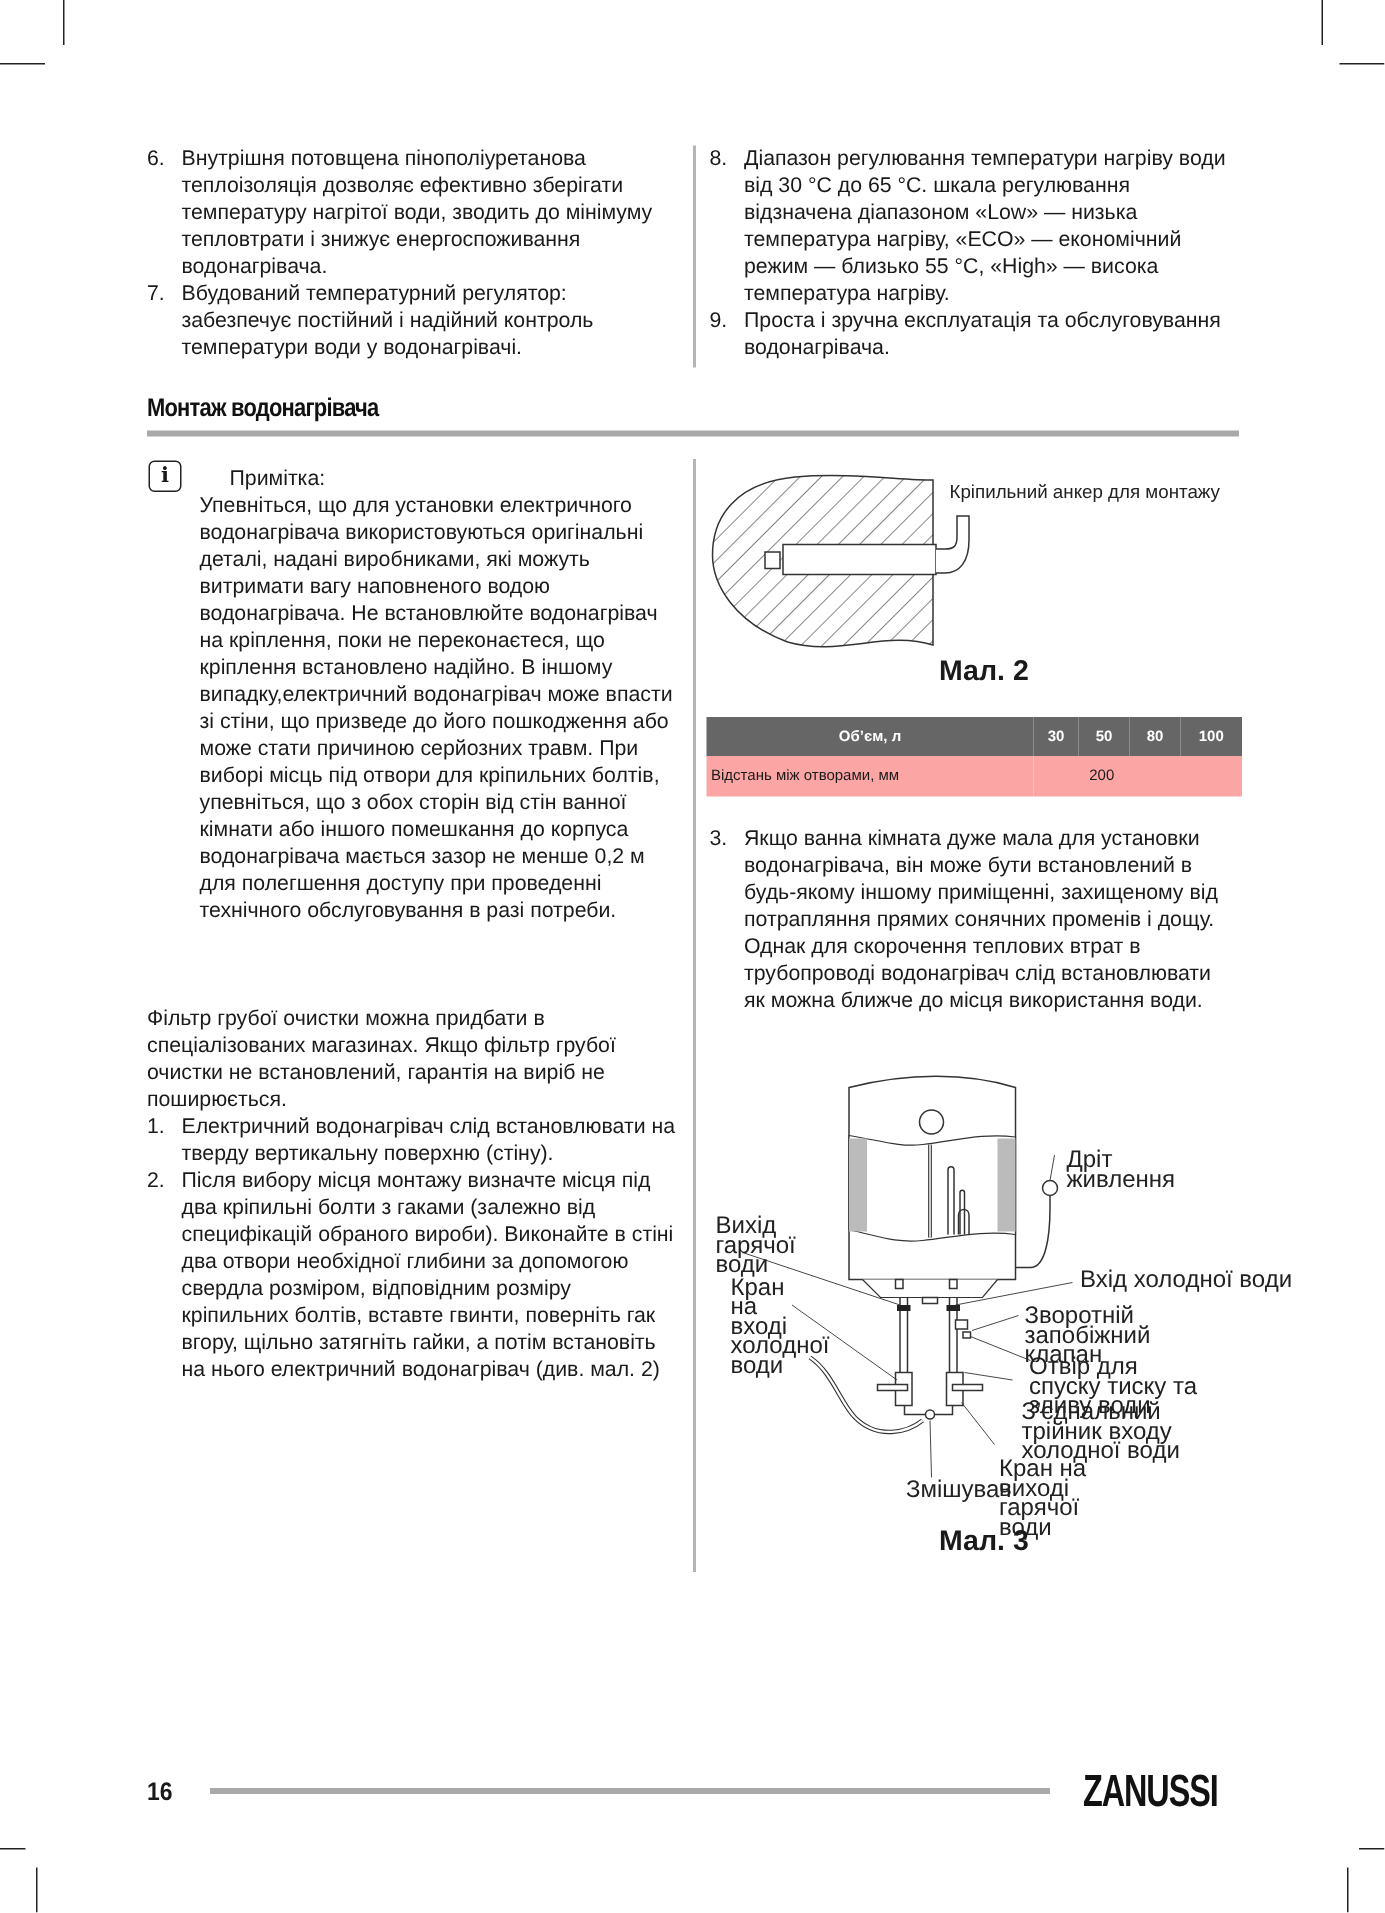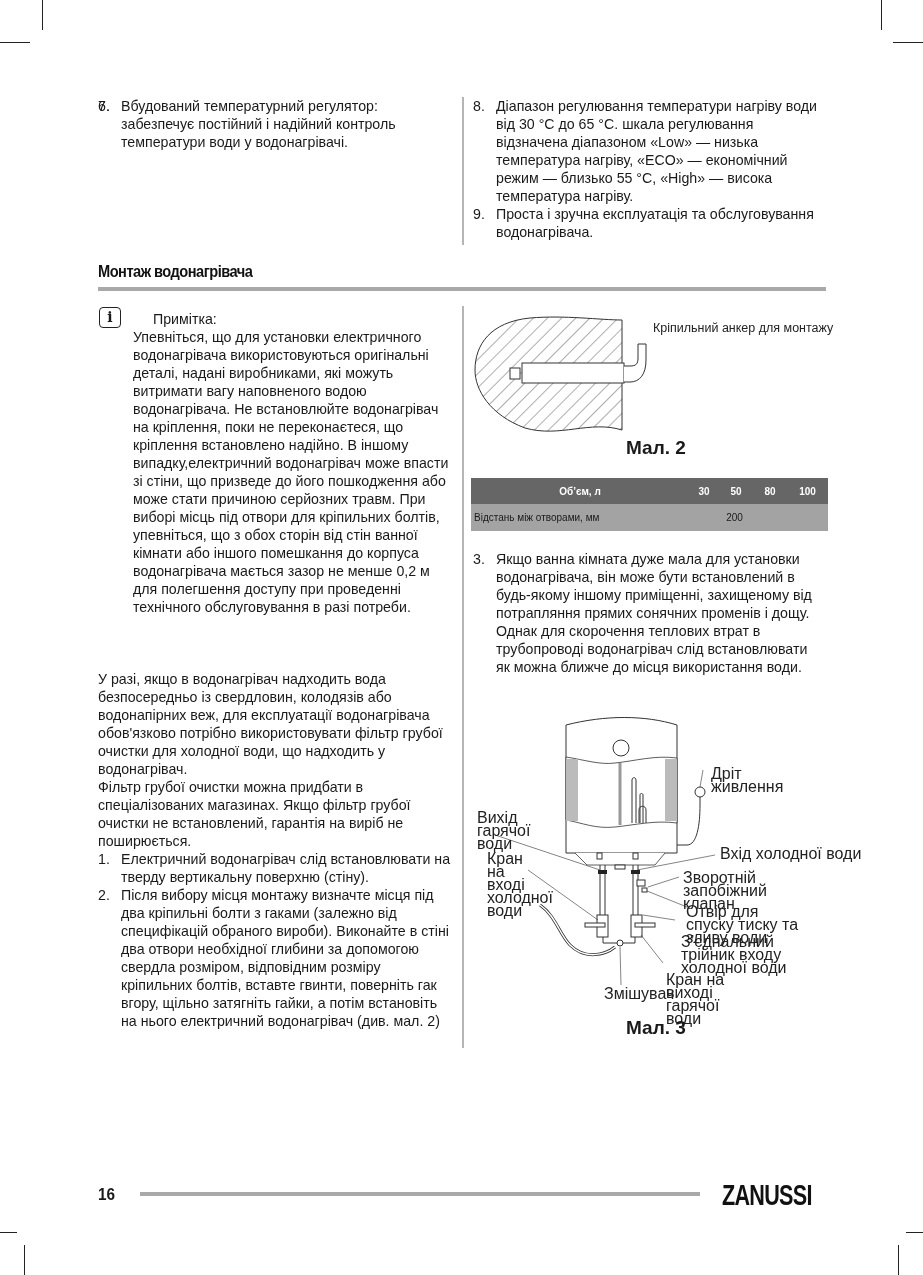--- a/index.html
+++ b/index.html
@@ -13,21 +13,21 @@
   .vdiv { position: absolute; width: 2px; background: #b5b5b5; }
   .section-title { position: absolute; left: 98px; top: 262px; font-family: "Liberation Sans", sans-serif;
          font-weight: bold; font-size: 17px; letter-spacing: -0.6px; transform: scaleX(0.86); transform-origin: left top; color:#111;}
   .section-rule { position: absolute; left: 98px; top: 287px; width: 728px; height: 4px; background: #a9a9a9; }
   .note-icon { position: absolute; left: 99px; top: 307px; width: 20px; height: 19px; border: 1.5px solid #222;
          border-radius: 4px; font-family: "DejaVu Serif", serif; font-weight: bold; font-size: 14px;
          text-align: center; line-height: 19px; }
   .note-title { font-weight: normal; margin-left: 20px; }
   table.spec { position: absolute; left: 471px; top: 478px; width: 357px; border-collapse: collapse; font-size: 10px; }
   table.spec th { background: #666666; color: #fff; font-weight: bold; height: 26px; padding: 0; }
-  table.spec td { background: #a3a3a3; height: 27px; padding: 0; }
+  table.spec td { background: #fca5a5; height: 27px; padding: 0; }
   .cap { position: absolute; font-weight: bold; font-size: 19px; }
   .lbl { position: absolute; font-size: 16px; line-height: 13px; color: #222; }
   .footer-num { position: absolute; left: 98px; top: 1185px; font-weight: bold; font-size: 17px; transform: scaleX(0.9); transform-origin: left top; }
   .footer-rule { position: absolute; left: 140px; top: 1192px; width: 560px; height: 4px; background: #a9a9a9; }
   .logo { position: absolute; left: 722px; top: 1178px; font-family: "Liberation Sans", sans-serif; font-weight: bold;
           font-size: 30px; letter-spacing: -1px; transform: scaleX(0.72); transform-origin: left top; color: #111; }
 </style>
 </head>
 <body>
 
@@ -35,21 +35,21 @@
 <div class="crop" style="left:0;top:42px;width:30px;height:1px;"></div>
 <div class="crop" style="left:881px;top:0;width:1px;height:30px;"></div>
 <div class="crop" style="left:893px;top:42px;width:30px;height:1px;"></div>
 <div class="crop" style="left:0;top:1232px;width:17px;height:1px;"></div>
 <div class="crop" style="left:24px;top:1245px;width:1px;height:30px;"></div>
 <div class="crop" style="left:906px;top:1232px;width:17px;height:1px;"></div>
 <div class="crop" style="left:898px;top:1245px;width:1px;height:30px;"></div>
 
 <div class="col" style="left:98px;top:97px;width:350px;">
   <ul class="list">
-    <li class="li"><span class="num">6.</span></li>
+    <li class="li"><span class="num">6.</span><span>Внутрішня потовщена пінополіуретанова теплоізоляція дозволяє ефективно зберігати температуру нагрітої води, зводить до мінімуму тепловтрати і знижує енергоспоживання водонагрівача.</span></li>
     <li class="li"><span class="num">7.</span><span>Вбудований температурний регулятор: забезпечує постійний і надійний контроль температури води у водонагрівачі.</span></li>
   </ul>
 </div>
 <div class="vdiv" style="left:462px;top:97px;height:148px;"></div>
 
 <div class="col" style="left:473px;top:97px;width:352px;">
   <ul class="list">
     <li class="li"><span class="num">8.</span><span>Діапазон регулювання температури нагріву води від 30 °C до 65 °C. шкала регулювання відзначена діапазоном «Low» — низька температура нагріву, «ECO» — економічний режим — близько 55 °C, «High» — висока температура нагріву.</span></li>
     <li class="li"><span class="num">9.</span><span>Проста і зручна експлуатація та обслуговування водонагрівача.</span></li>
   </ul>
@@ -59,21 +59,20 @@
 <div class="section-rule"></div>
 
 <div class="note-icon">i</div>
 <div class="col" style="left:133px;top:310px;width:318px;">
   <div class="note-title">Примітка:</div>
   <div>Упевніться, що для установки електричного водонагрівача використовуються оригінальні деталі, надані виробниками, які можуть витримати вагу наповненого водою водонагрівача. Не встановлюйте водонагрівач на кріплення, поки не переконаєтеся, що кріплення встановлено надійно. В іншому випадку,електричний водонагрівач може впасти зі стіни, що призведе до його пошкодження або може стати причиною серйозних травм. При виборі місць під отвори для кріпильних болтів, упевніться, що з обох сторін від стін ванної кімнати або іншого помешкання до корпуса водонагрівача мається зазор не менше 0,2 м для полегшення доступу при проведенні технічного обслуговування в разі потреби.</div>
 </div>
 <div class="vdiv" style="left:462px;top:306px;height:742px;"></div>
 
 <div class="col" style="left:98px;top:670px;width:353px;">
-  <div>У разі, якщо в водонагрівач надходить вода безпосередньо із свердловин, колодязів або водонапірних веж, для експлуатації водонагрівача обов'язково потрібно використовувати фільтр грубої очистки для холодної води, що надходить у водонагрівач.</div>
   <div>Фільтр грубої очистки можна придбати в спеціалізованих магазинах. Якщо фільтр грубої очистки не встановлений, гарантія на виріб не поширюється.</div>
   <ul class="list">
     <li class="li"><span class="num">1.</span><span>Електричний водонагрівач слід встановлювати на тверду вертикальну поверхню (стіну).</span></li>
     <li class="li"><span class="num">2.</span><span>Після вибору місця монтажу визначте місця під два кріпильні болти з гаками (залежно від специфікацій обраного вироби). Виконайте в стіні два отвори необхідної глибини за допомогою свердла розміром, відповідним розміру кріпильних болтів, вставте гвинти, поверніть гак вгору, щільно затягніть гайки, а потім встановіть на нього електричний водонагрівач (див. мал. 2)</span></li>
   </ul>
 </div>
 
 <svg style="position:absolute;left:470px;top:310px;" width="360" height="125" viewBox="0 0 360 125">
   <defs>
     <pattern id="hatch" patternUnits="userSpaceOnUse" width="10" height="10" patternTransform="rotate(45)">
@@ -81,21 +80,21 @@
     </pattern>
     <clipPath id="wallclip">
       <path d="M152,10 L152,120 C120,110 90,128 55,118 C20,105 5,80 5,60 C5,35 20,12 60,8 C95,5 130,10 152,10 Z"></path>
     </clipPath>
   </defs>
   <path d="M152,10 L152,120 C120,110 90,128 55,118 C20,105 5,80 5,60 C5,35 20,12 60,8 C95,5 130,10 152,10 Z" fill="url(#hatch)" stroke="#333" stroke-width="1"></path>
   <rect x="52" y="53" width="102" height="20" fill="#fff" stroke="#333" stroke-width="1"></rect>
   <rect x="40" y="58" width="10" height="11" fill="#fff" stroke="#333" stroke-width="1"></rect>
   <path d="M154,56 L160,56 C166,56 168,54 168,48 L168,34 L176,34 L176,50 C176,64 170,72 160,72 L154,72" fill="#fff" stroke="#333" stroke-width="1"></path>
 </svg>
-<div class="lbl" style="left:633px;top:322px;font-size:12.5px;margin-left:20px;">Кріпильний анкер для монтажу</div>
+<div class="lbl" style="left:633px;top:322px;font-size:12.5px;">Кріпильний анкер для монтажу</div>
 <div class="cap" style="left:626px;top:437px;">Мал. 2</div>
 
 <table class="spec">
   <tbody>
       <tr>
     <th style="width:218px;">Об’єм, л</th>
     <th style="width:30px;">30</th>
     <th style="width:34px;">50</th>
     <th style="width:34px;">80</th>
     <th style="width:41px;">100</th>

